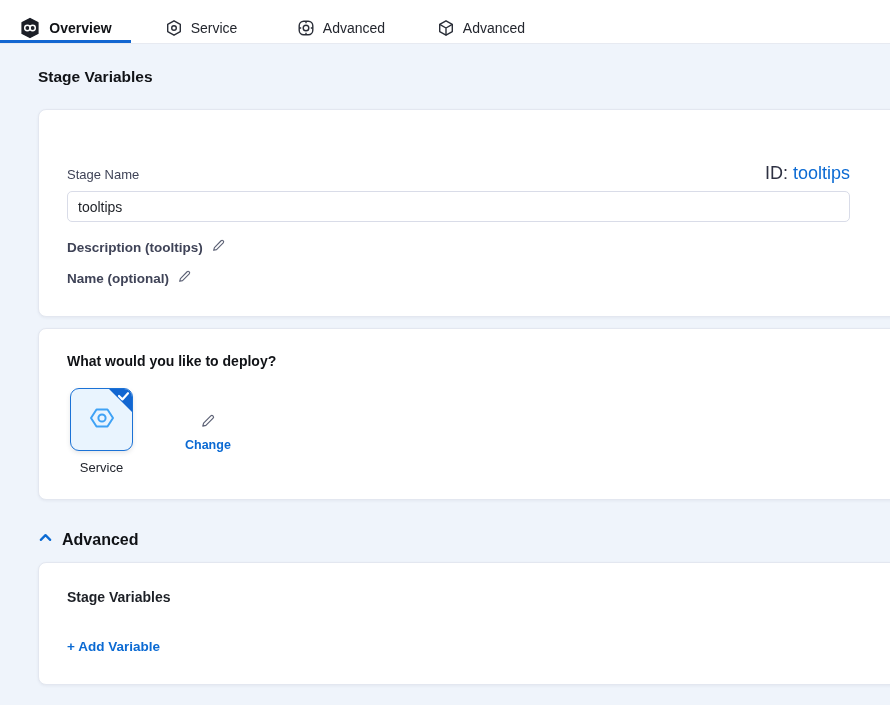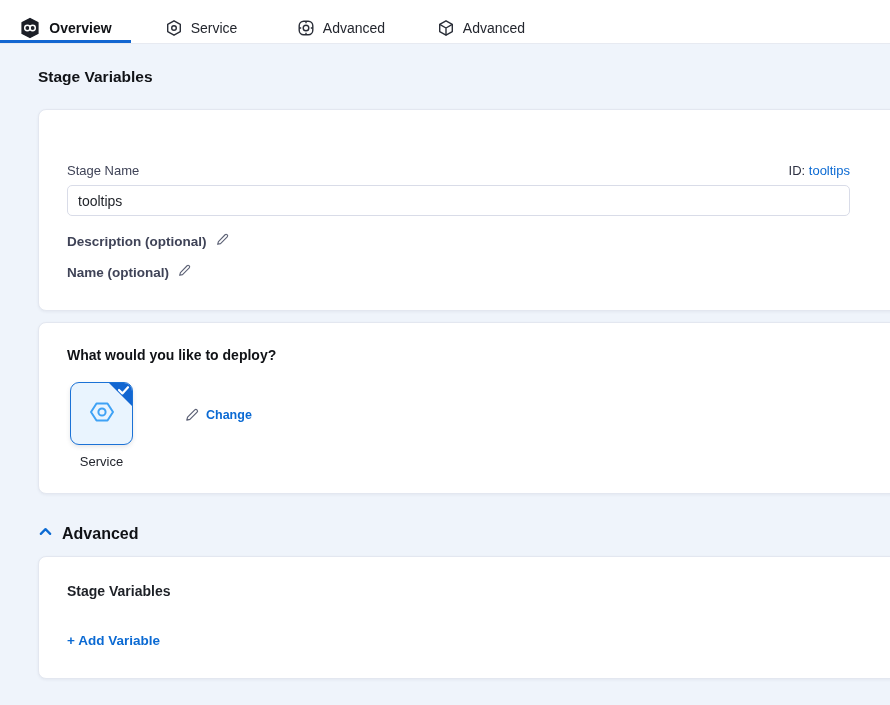--- a/index.html
+++ b/index.html
@@ -49,21 +49,21 @@
     box-shadow: 0 1px 3px rgba(40,41,61,0.06);
     margin-right: -16px;
   }
   .card-overview { padding: 20px 0 30px 28px; margin-bottom: 11px; }
   .name-row {
     width: 783px;
     display: flex; justify-content: space-between; align-items: baseline;
     margin-bottom: 7px;
   }
   .field-label { font-size: 13px; color: #3f4357; margin-top: 19px; }
-  .id-row { font-size: 13px; color: #2e3142; margin-top: 33px; }
+  .id-row { font-size: 18px; color: #2e3142; margin-top: 33px; }
   .id-link { color: #0b6ad3; text-decoration: none; cursor: pointer; }
   .text-input {
     width: 783px; height: 31px;
     border: 1px solid #d9dce8;
     border-radius: 5px;
     padding: 0 10px;
     font-size: 14px;
     color: #1d2026;
     font-family: inherit;
     background: #fff;
@@ -93,24 +93,25 @@
     cursor: pointer;
     box-shadow: 0 2px 4px rgba(96,97,112,0.16);
   }
   .tile-corner { position: absolute; top: -1px; right: -1px; line-height: 0; }
   .tile-label {
     text-align: center;
     font-size: 13px; color: #23262e;
     margin-top: 9px;
   }
   .change-link {
-    display: flex; gap: 7px;
+    display: flex; align-items: center; gap: 7px;
     margin-left: 52px; margin-top: 26px;
     font-size: 12.5px; font-weight: 600; color: #0b6ad3;
     cursor: pointer;
+    flex-direction: column;
   }
   
   .adv-header {
     display: flex; align-items: center; gap: 9px;
     margin-bottom: 13px;
     cursor: pointer;
   }
   .adv-title { font-size: 16px; font-weight: 700; color: #101216; }
   .card-vars { padding: 26px 0 29px 28px; }
   .vars-title { font-size: 14px; font-weight: 700; color: #1d2026; margin-bottom: 22px; }
@@ -187,21 +188,21 @@
     <div class="name-row">
       <label class="field-label">Stage Name</label>
       <span class="id-row">
         <span>ID:</span>
         <a class="id-link">tooltips</a>
       </span>
     </div>
     <input class="text-input" type="text" value="tooltips" style="">
 
     <div class="opt-row">
-      <span>Description (optional)</span>
+      <span>Description (tooltips)</span>
       <span>
         <svg width="13" height="13" viewBox="0 0 14 14" fill="none" stroke="#5c6175" stroke-width="1.2" stroke-linecap="round" stroke-linejoin="round">
           <path d="M1.8 12.2 l0.8 -3 L9.8 1.9 a1.5 1.5 0 0 1 2.1 0 l0.2 0.2 a1.5 1.5 0 0 1 0 2.1 L4.9 11.4 Z"></path>
         </svg>
       </span>
     </div>
 
     <div class="opt-row">
       <span>Name (optional)</span>
       <span>

